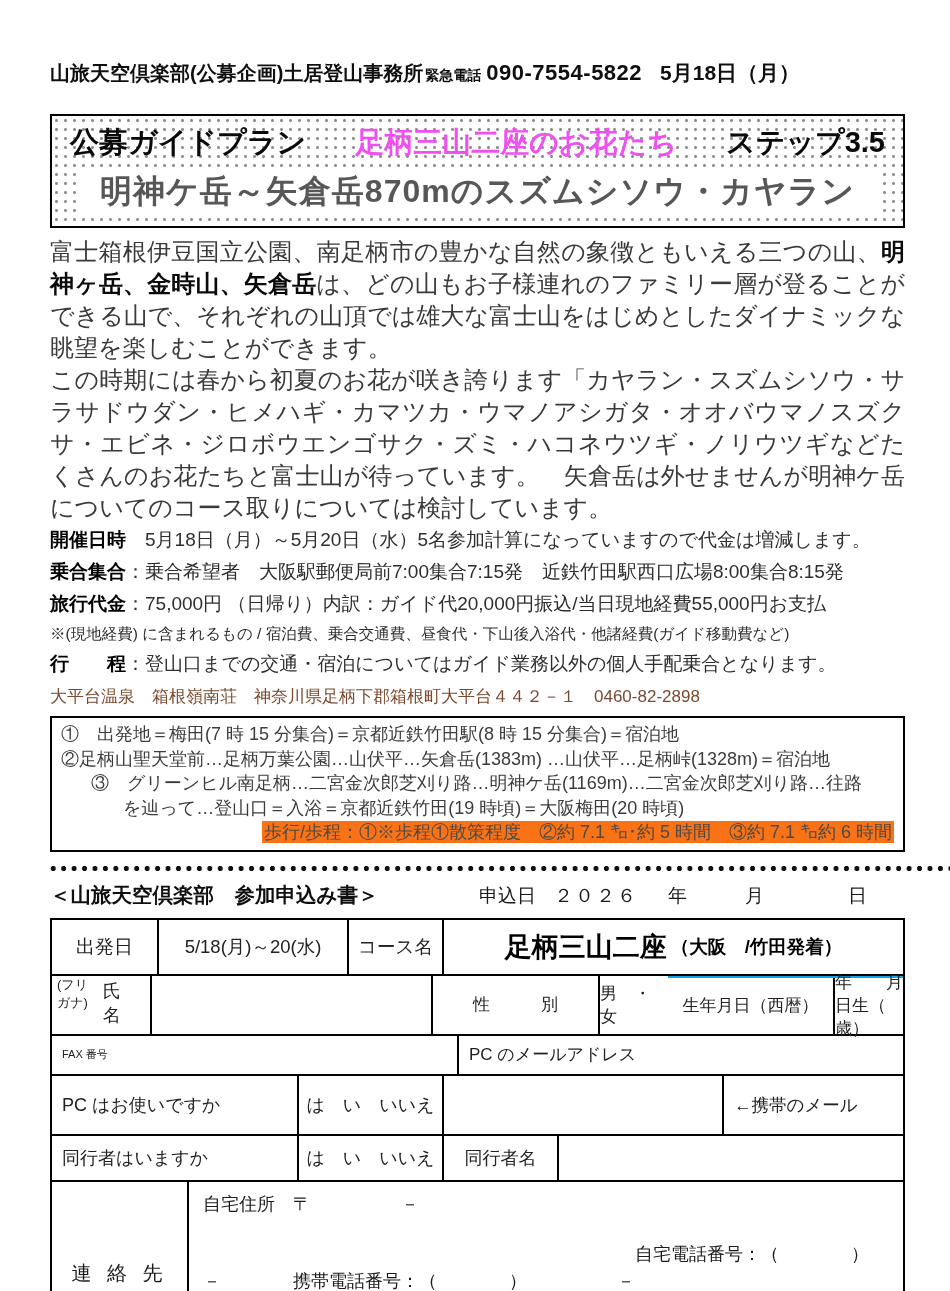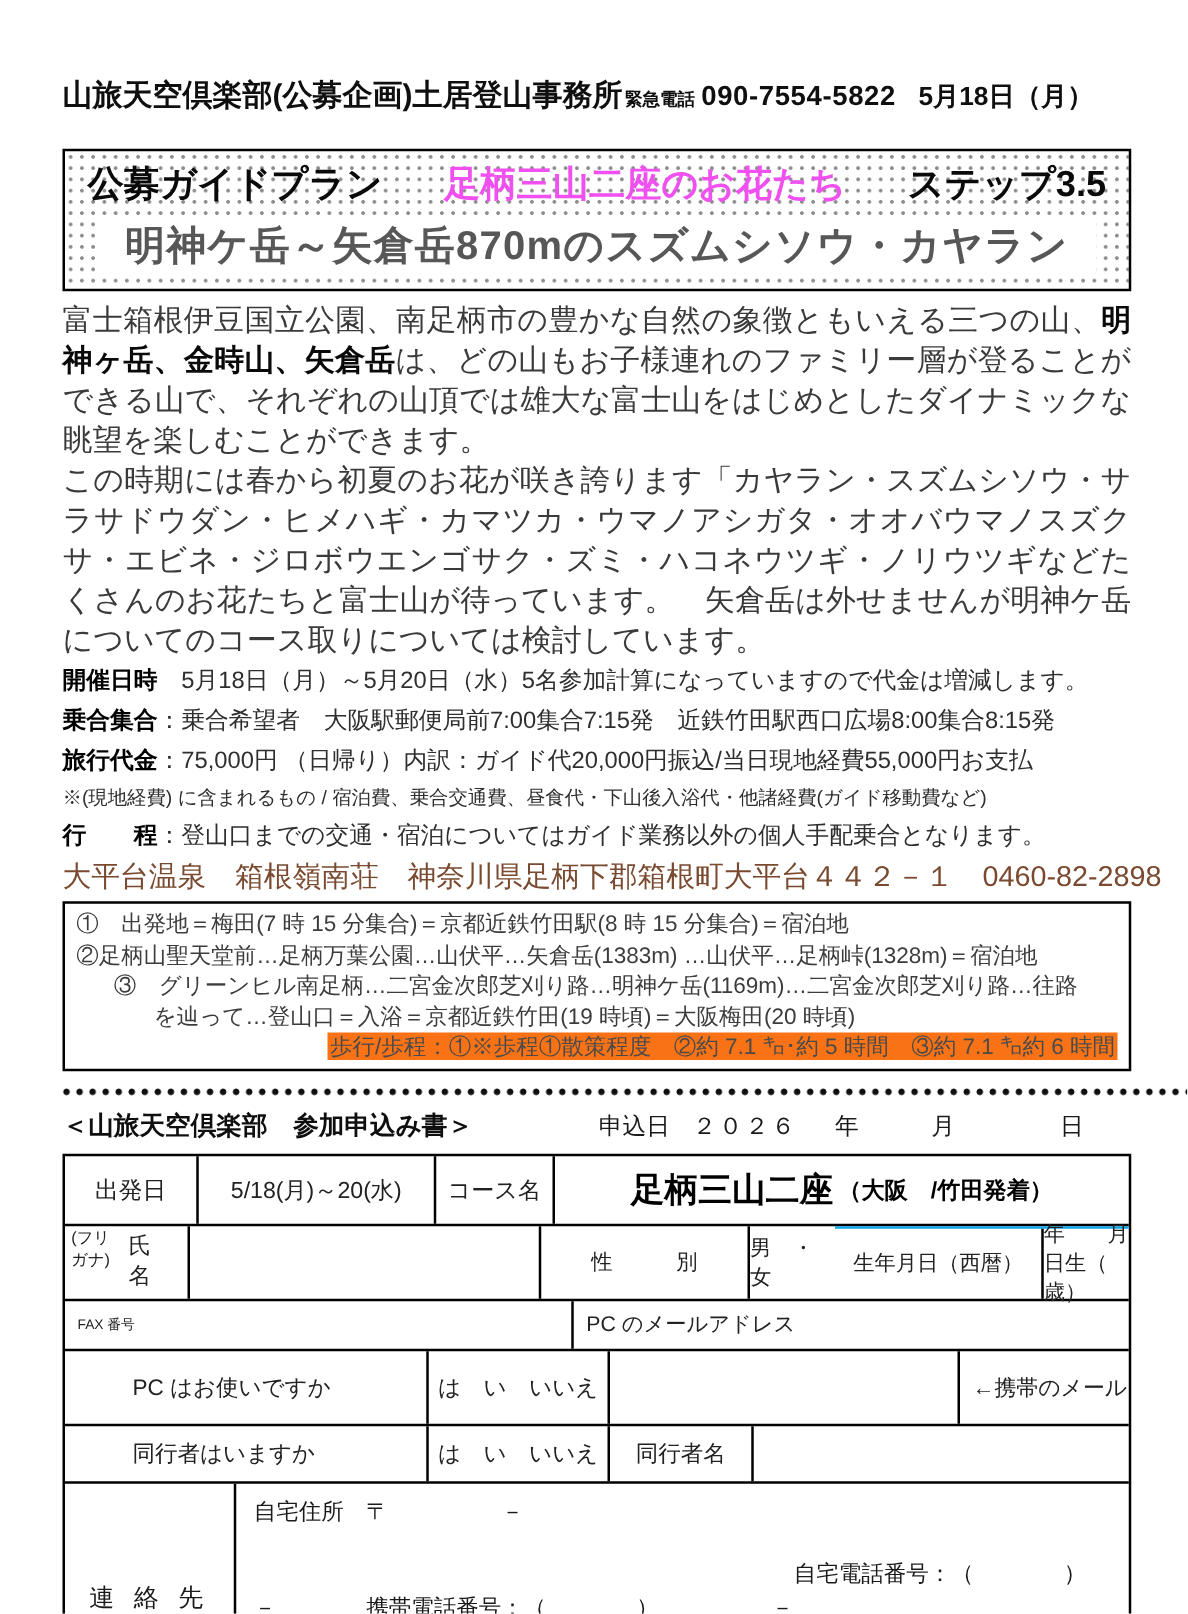--- a/index.html
+++ b/index.html
@@ -1,21 +1,21 @@
 <!DOCTYPE html>
 <html lang="ja"><head>
 <meta charset="utf-8">
 <style>
   html,body { margin:0; padding:0; background:#fff; }
   body { width:950px; height:1291px; font-family:"Liberation Sans", sans-serif; color:#222; }
   .page { box-sizing:border-box; width:950px; height:1291px; padding:40px 45px 0 50px; overflow:hidden; background:#fff; }
 
   
   .hdr { display:flex; align-items:baseline; font-weight:bold; color:#0f0f0f; white-space:nowrap; }
-  .hdr .org { font-size:24px;margin-top:20px; }
+  .hdr .org { font-size:20px;margin-top:20px; }
   .hdr .emg { font-size:14px; margin-left:2px; }
   .hdr .phone { font-size:22px; margin-left:5px; letter-spacing:0.5px; }
   .hdr .hdate { font-size:21px; margin-left:18px; }
 
   
   .titlebox { margin-top:27px; border:2px solid #000;
     background-color:#fff;
     background-image:radial-gradient(circle, #8d8d8d 1.2px, rgba(0,0,0,0) 1.7px);
     background-size:9px 9px; padding:6px 10px 9px; }
   .t1 { display:flex; justify-content:space-between; align-items:baseline; padding:1px 8px 3px; font-size:29px; font-weight:bold; color:#0a0a0a; }
@@ -23,21 +23,21 @@
   .t2 { margin:3px 16px 0; background:#fff; text-align:center; font-size:32px; font-weight:bold; color:#575757; padding:1px 0 3px; letter-spacing:1px; white-space:nowrap; }
 
   
   .intro { margin-top:8px; font-size:24px; line-height:32px; color:#3a3a3a; text-align:justify; }
   .intro b { color:#0a0a0a; }
 
   
   .dl { font-size:19px; line-height:32px; color:#2e2e2e; }
   .dl b { color:#000; }
   .note { font-size:15.5px; line-height:28px; color:#2e2e2e; }
-  .inn { font-size:23px; line-height:33px; color:#7a4a30; white-space:nowrap; }
+  .inn { font-size:17px; line-height:33px; color:#7a4a30; white-space:nowrap; }
 
   
   .planbox { border:2px solid #000; margin-top:3px; padding:4px 9px 5px; font-size:18px; line-height:24.5px; color:#3c3c3c; }
   .pl3 { padding-left:30px; }
   .pl4 { padding-left:62px; }
   .pl5 { text-align:right; }
   .pl5 span { background:#f97316; padding:1px 2px; color:#4a4a4a; }
 
   
   .dots { height:9px; margin:12px -45px 8px -2px;
@@ -77,21 +77,21 @@
   .sub { display:flex; flex:1; }
   .sub + .sub { border-top:2px solid #0ea5e9; }
   .sublabel { width:165px; display:flex; align-items:center; justify-content:center; font-size:17px; }
   .subval { flex:1; border-left:2px solid #000; display:flex; align-items:center; justify-content:center; font-size:17px; }
 
   .r3 { height:38px; }
   .c-fax { width:405px; padding-left:10px; font-size:11px; }
   .c-mail { flex:1; padding-left:10px; font-size:17px; }
 
   .r4 { height:58px; }
-  .c-q { width:245px; padding-left:10px; font-size:18px;margin-left:44px; }
+  .c-q { width:245px; padding-left:10px; font-size:18px; }
   .c-yn { width:145px; justify-content:center; font-size:18px; }
   .c-blank280 { width:280px; }
   .c-mobile { flex:1; padding-left:10px; font-size:17.5px; }
 
   .r5 { height:44px; }
   .c-compname { width:115px; justify-content:center; font-size:18px; }
   .c-blankrest { flex:1; }
 
   .r6 { height:184px; }
   .c-contact { width:135px; justify-content:center; font-size:20px; letter-spacing:5px; color:#1a1a1a; }

